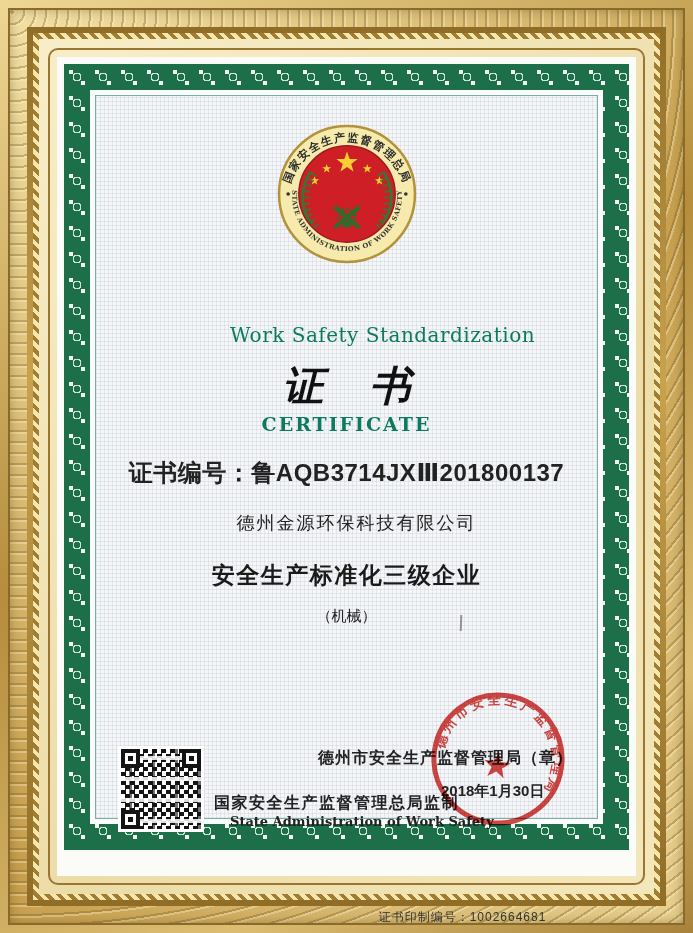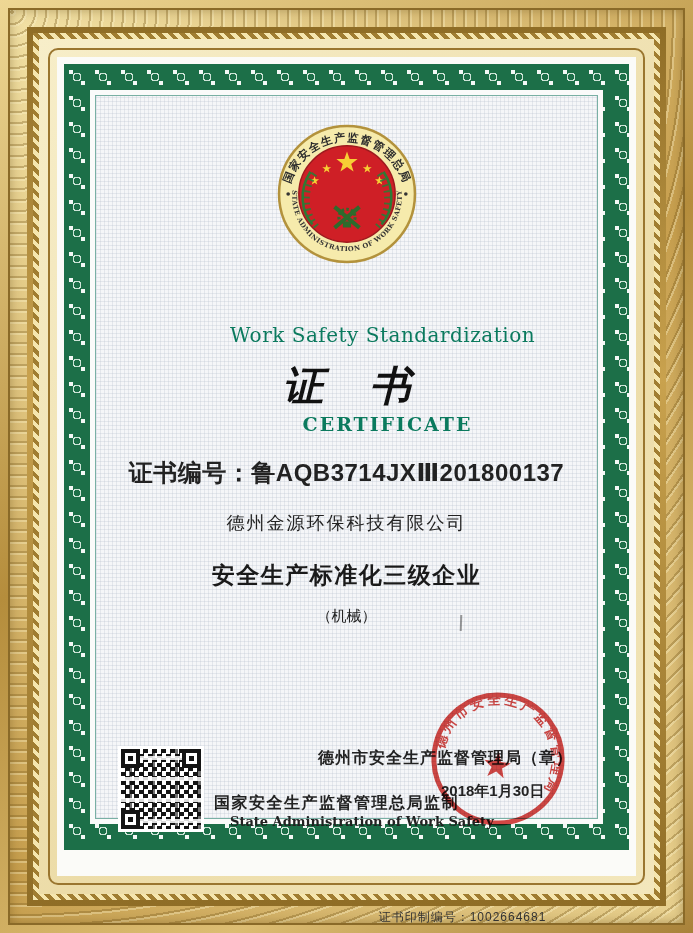--- a/index.html
+++ b/index.html
@@ -47,23 +47,23 @@
   .abs{position:absolute;}
   .ctr{left:0;width:100%;text-align:center;white-space:nowrap;}
   .emblem{left:50%;transform:translateX(-50%);top:27px;width:142px;height:142px;}
   .title-cn{top:168px;font-family:"DejaVu Serif","Liberation Serif",serif;font-style:italic;
             font-weight:bold;font-size:45px;letter-spacing:9px;padding-left:9px;box-sizing:border-box;color:#111;}
   .title-en{top:227px;font-family:"DejaVu Serif","Liberation Serif",serif;font-weight:normal;
             font-size:20px;color:#0b7a5e;letter-spacing:.5px;margin-left:36px;}
   .cert-cn{top:263px;font-family:"DejaVu Serif","Liberation Serif",serif;font-style:italic;
            font-weight:bold;font-size:41px;letter-spacing:46px;padding-left:46px;box-sizing:border-box;color:#111;text-align:center;}
   .cert-en{top:317px;font-family:"DejaVu Serif","Liberation Serif",serif;font-weight:bold;
-           font-size:19px;color:#0b7a5e;letter-spacing:2px;padding-left:41px;}
+           font-size:19px;color:#0b7a5e;letter-spacing:2px;}
   .cert-no{top:361px;font-size:24px;font-weight:600;color:#222;letter-spacing:.5px;}
-  .company{top:415px;font-size:18px;color:#222;letter-spacing:2px;}
+  .company{top:415px;font-size:18px;color:#222;letter-spacing:2px;margin-left:10px;}
   .grade{top:464px;font-size:23px;font-weight:bold;color:#1a1a1a;letter-spacing:1.5px;}
   .category{top:511px;font-size:15px;color:#222;}
   .stray{left:364px;top:519px;width:2px;height:16px;background:#4a4a4a;opacity:.55;transform:rotate(2deg);}
   .valid{left:26px;top:601px;font-size:16.5px;font-weight:600;color:#222;}
   .qr{left:22px;top:650px;width:86px;height:86px;background:#fff;padding:3px;box-sizing:border-box;}
   .qr-inner{position:relative;width:100%;height:100%;
       background:conic-gradient(#141414 25%,#fff 0 50%,#141414 0 75%,#fff 0);
       background-size:9px 9px;}
   .qr-inner::before{content:"";position:absolute;inset:0;
       background:repeating-linear-gradient(0deg,transparent 0 6px,rgba(255,255,255,.85) 6px 10px,transparent 10px 21px),

